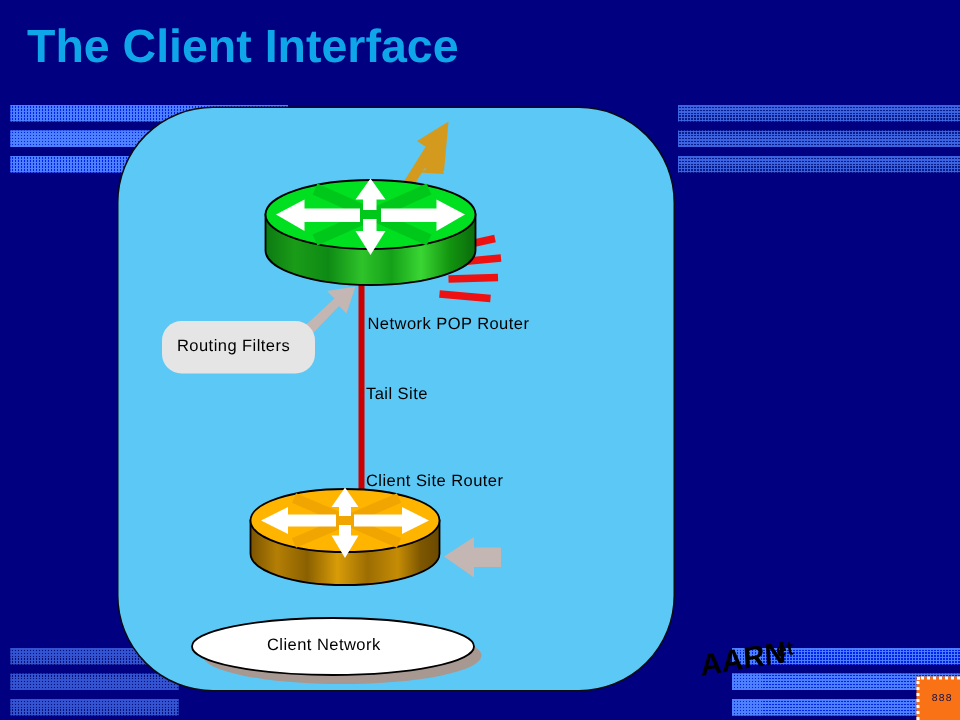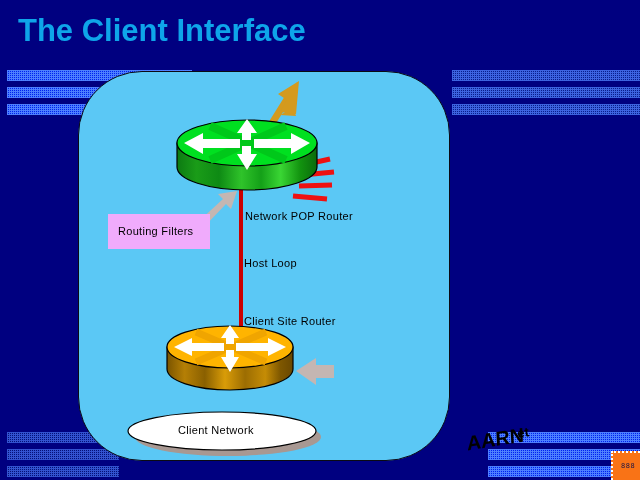--- a/index.html
+++ b/index.html
@@ -100,25 +100,26 @@
     white-space: nowrap;
     letter-spacing: 0.3px;
   }
   #label-pop-router   { left: 245px; top: 210px; text-align: center; }
   #label-tail-loop    { left: 244px; top: 257px; }
   #label-client-site  { left: 244px; top: 315px; }
 
   
   .callout {
     position: absolute;
-    background: #f0abfc;
+    background: #e5e5e5;
     color: #000000;
     font-size: 11px;
     letter-spacing: 0.3px;
     line-height: 15px;
+    border-radius: 13px;
   }
   #callout-routing {
     left: 108px;
     top: 214px;
     width: 102px;
     height: 35px;
     padding: 10px 0 0 10px;
     box-sizing: border-box;
   }
   #callout-filters {
@@ -278,21 +279,21 @@
       <path d="M 247,170 L 237,154 L 242,154 L 242,146 L 251,146 L 251,154 L 257,154 Z" fill="#ffffff"></path>
     </g>
 
     <path d="M 198,222 L 223,199 L 218,194 L 237,191 L 231,209 L 226,204 L 203,228 Z" fill="#c4b6b2"></path>
 
     <path d="M 296,371 L 316,358 L 316,365 L 334,365 L 334,378 L 316,378 L 316,385 Z" fill="#c4b6b2"></path>
   </svg>
 
   <div class="diag-label" id="label-pop-router">Network POP Router</div>
 
-  <div class="diag-label" id="label-tail-loop">Host Loop</div>
+  <div class="diag-label" id="label-tail-loop">Tail Site</div>
 
   <div class="diag-label" id="label-client-site">Client Site Router</div>
 
   <div id="label-client-network">Client Network</div>
 
   <div class="callout" id="callout-routing">
     <div>Routing Filters</div>
   </div>
 
 

